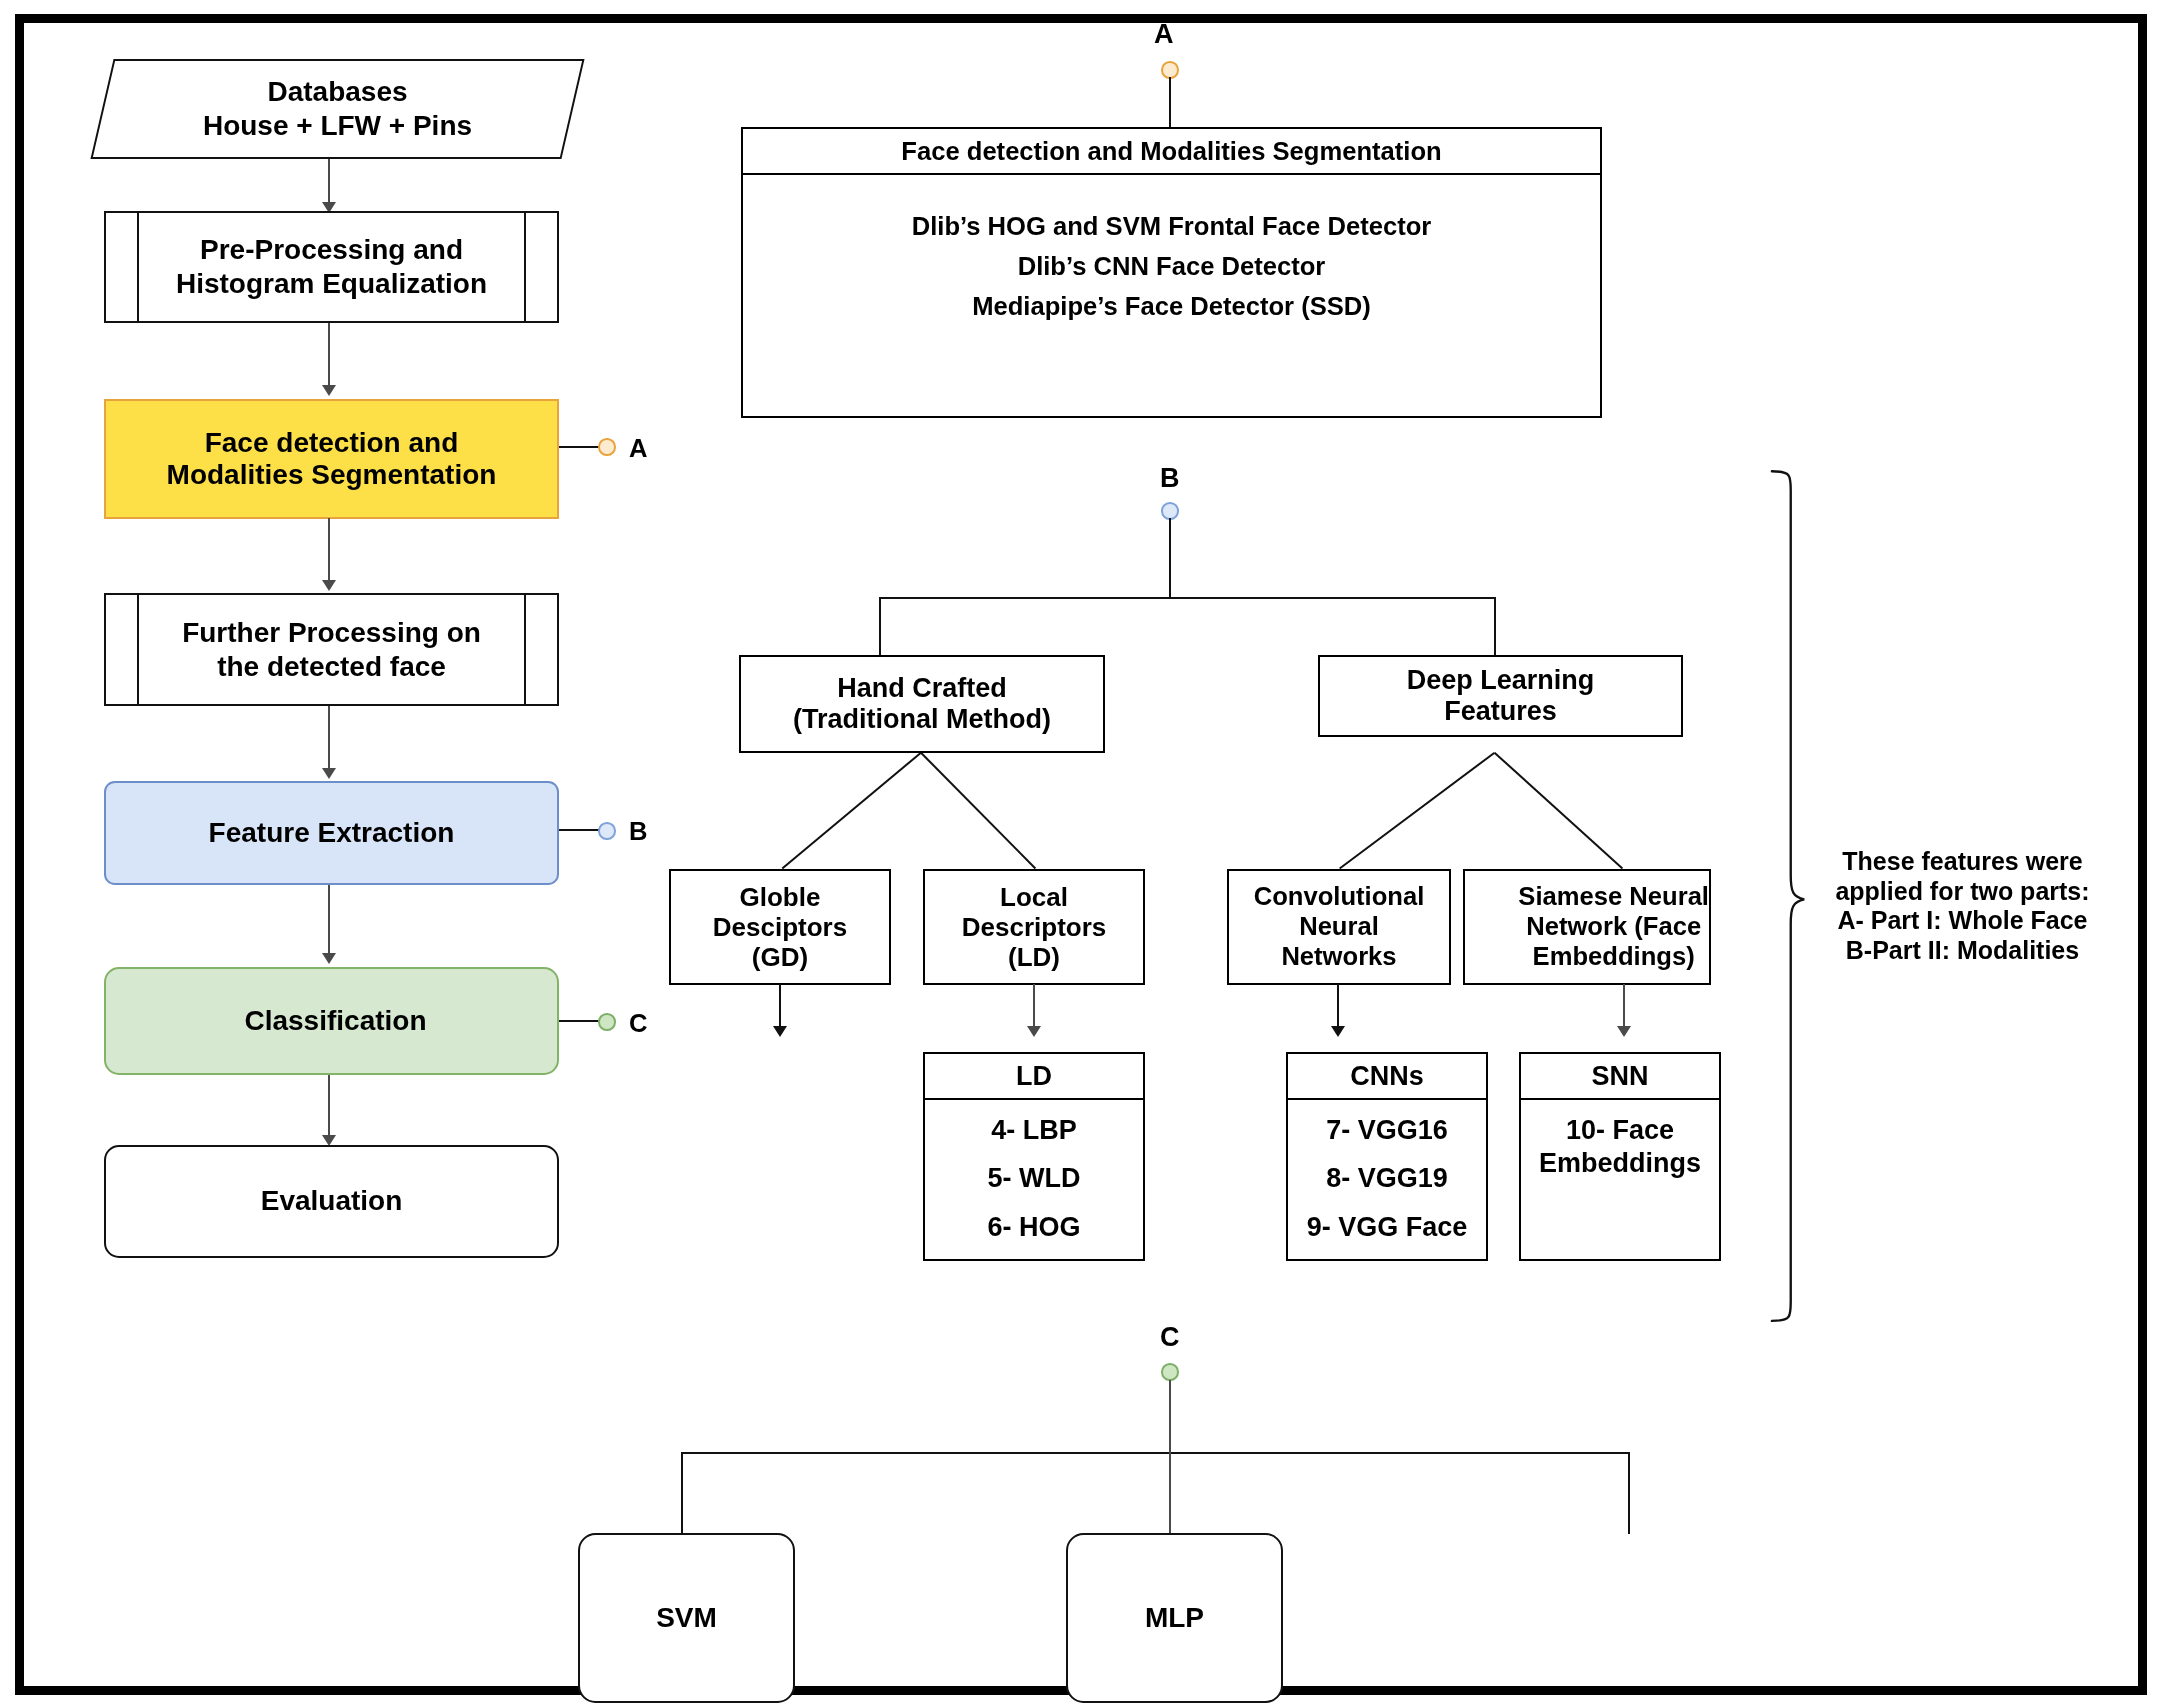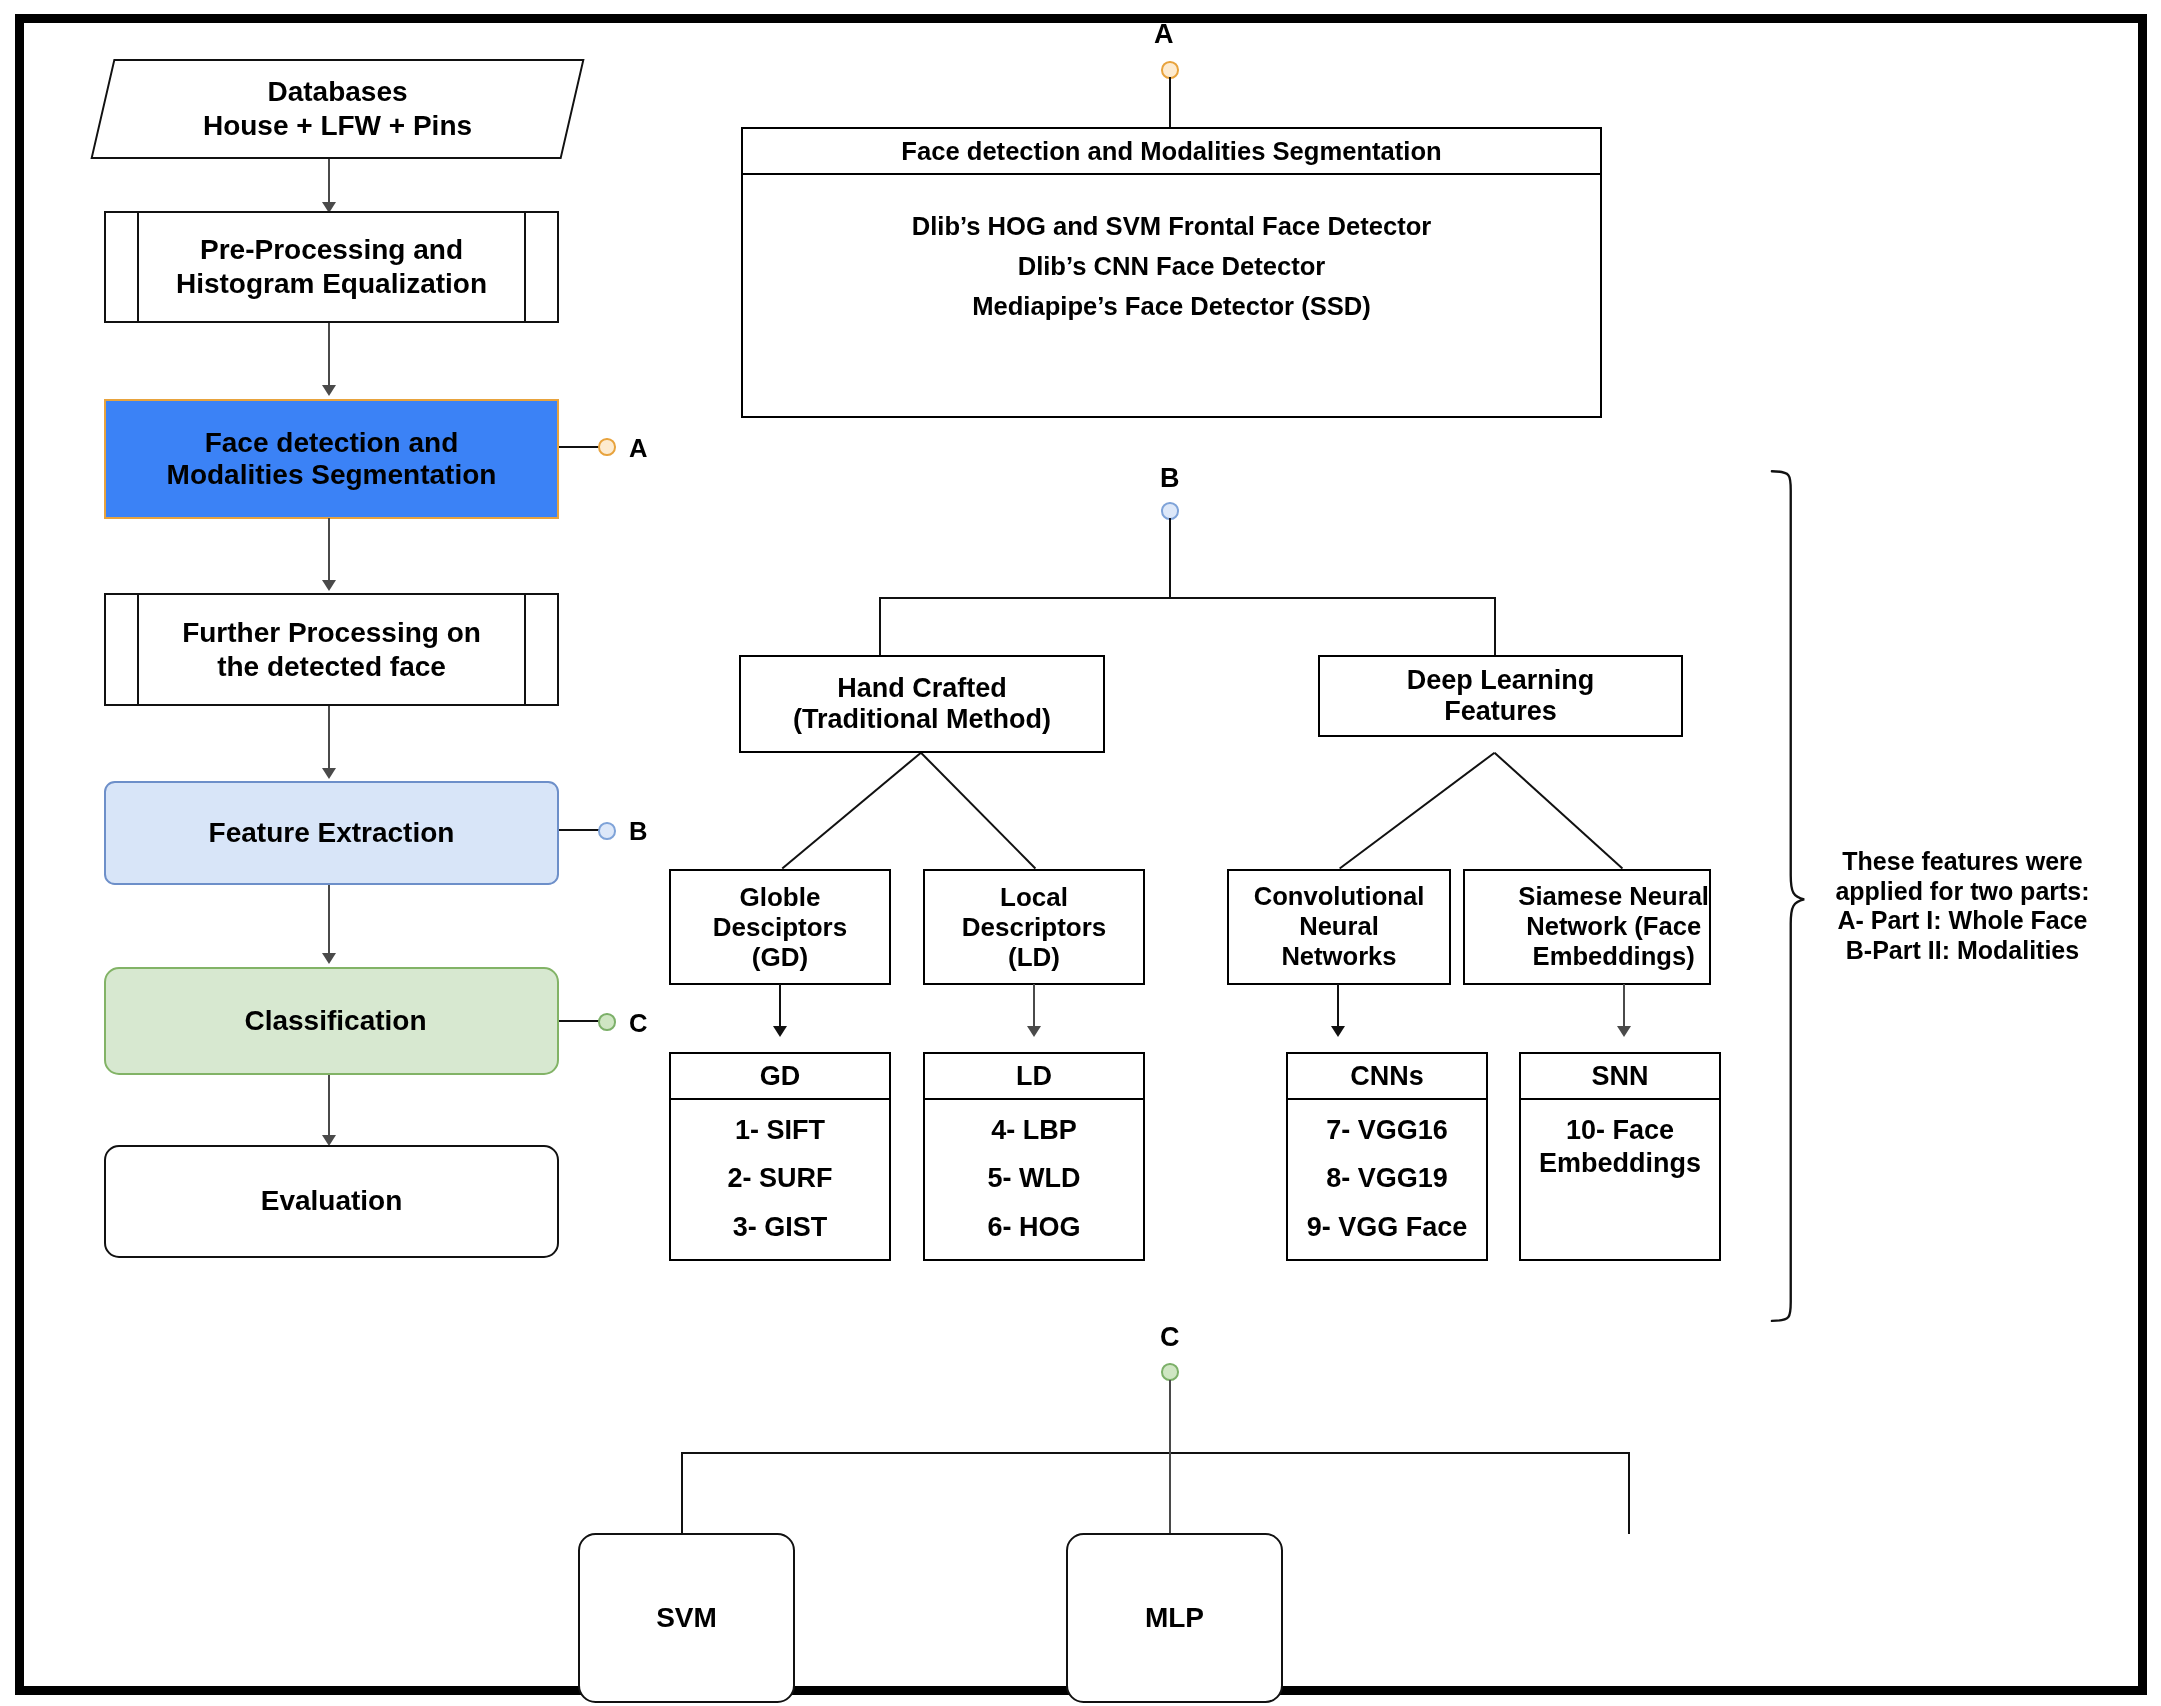--- a/index.html
+++ b/index.html
@@ -54,21 +54,21 @@
     border-left:2px solid #111;
   }
   .process::before { left:31px; }
   .process::after  { right:31px; }
   .process .lbl {
     position:absolute; inset:0; display:flex; align-items:center; justify-content:center;
     text-align:center; font-weight:bold; white-space:pre-line; line-height:1.2; color:#000;
   }
 
   
-  .stage-orange { background:#3b82f6; border:2px solid #E8A33D; }
+  .stage-orange { background:#fde047; border:2px solid #E8A33D; }
   .stage-blue   { background:#D8E5F8; border:2.4px solid #6D8FC9; border-radius:10.8px;text-align:center; }
   .stage-green  { background:#D7E8D0; border:2.4px solid #82B366; border-radius:15px; }
 
   
   .vline   { position:absolute; background:#4a4a4a; width:2px; }
   .vline-k { position:absolute; background:#111;    width:2px; }
   .hline   { position:absolute; background:#111;    height:2px; }
 
   .arrow-down {
     position:absolute; width:0; height:0;
@@ -281,28 +281,20 @@
   <div class="arrow-down k" style="left:1331px; top:1026px;"></div>
 
   <div class="node thin-rect" style="left:1463px; top:869px; width:248px; height:116px; font-size:25.6px;justify-content:flex-end;">
     <span>Siamese Neural
 Network (Face
 Embeddings)</span>
   </div>
   <div class="vline" style="left:1623px; top:984px; height:47px;"></div>
   <div class="arrow-down" style="left:1617px; top:1026px;"></div>
 
-  <div class="listbox" style="left:669px; top:1052px; width:222px; height:209px;">
-    <div class="head" style="height:46px; font-size:27px;">GD</div>
-    <div class="items" style="font-size:27px;">
-      <span style="margin-top:5.4px;">1- SIFT</span>
-      <span style="margin-top:17.5px;">2- SURF</span>
-      <span style="margin-top:17.5px;">3- GIST</span>
-    </div>
-  </div>
 
   <div class="listbox" style="left:923px; top:1052px; width:222px; height:209px;">
     <div class="head" style="height:46px; font-size:27px;">LD</div>
     <div class="items" style="font-size:27px;">
       <span style="margin-top:5.4px;">4- LBP</span>
       <span style="margin-top:17.5px;">5- WLD</span>
       <span style="margin-top:17.5px;">6- HOG</span>
     </div>
   </div>
 

